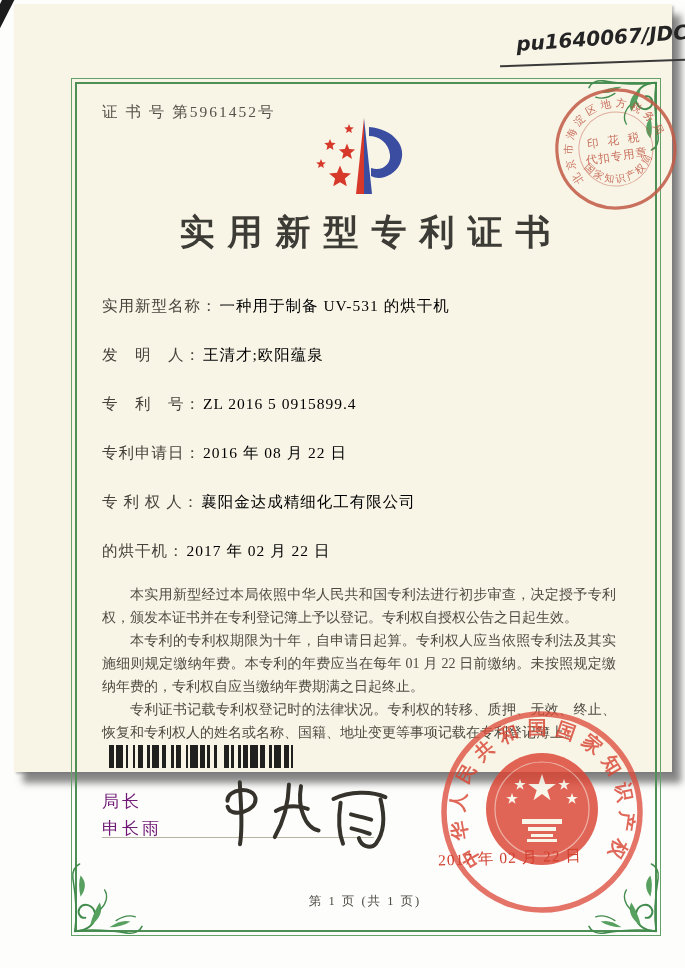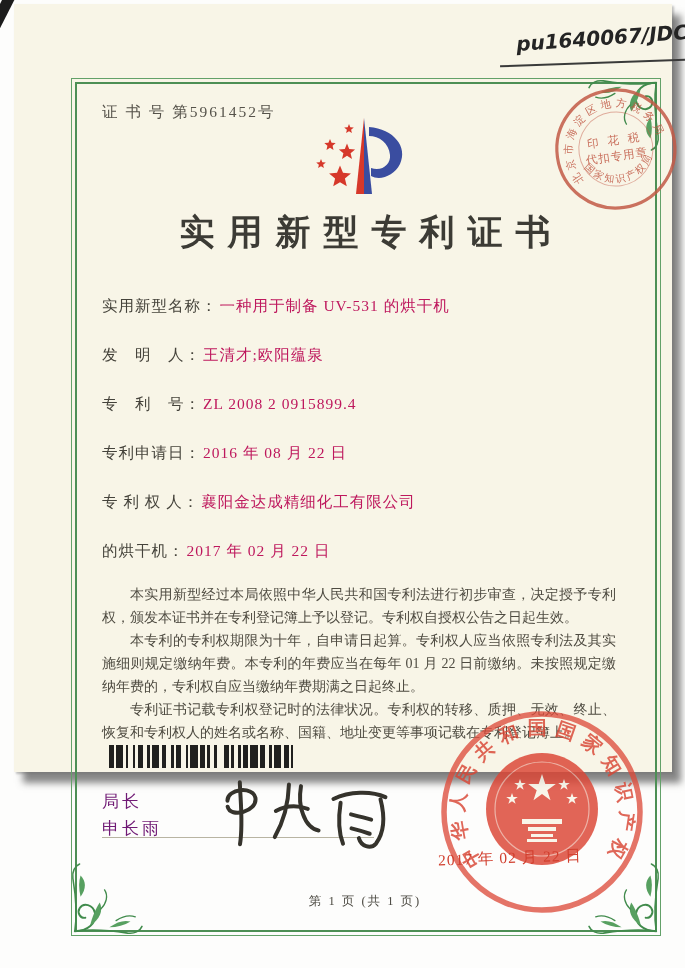--- a/index.html
+++ b/index.html
@@ -45,21 +45,21 @@
   }
   .logo{position:absolute;left:280px;top:110px;width:128px;height:94px;}
   .doc-title{
     position:absolute;left:57px;top:205px;width:588px;text-align:center;
     font-size:35px;font-weight:700;color:#3c3b35;
     letter-spacing:13px;text-indent:13px;
   }
   .fields{position:absolute;left:88px;top:291px;width:512px;}
   .field-row{margin-bottom:27px;font-size:15.5px;color:#45433b;letter-spacing:1px;line-height:22px;white-space:nowrap;}
   .f-label{color:#45433b;}
-  .f-value{color:#be185d;margin-left:2px;}
+  .f-value{color:#000000;margin-left:2px;}
   .legal{
     position:absolute;left:88px;top:579px;width:514px;
     font-size:14px;line-height:23px;color:#4e4b41;text-align:justify;
   }
   .legal p{margin:0;text-indent:2em;}
   .barcode{position:absolute;left:95px;top:741px;height:23px;display:flex;align-items:stretch;}
   .barcode span{display:block;height:100%;}
   .sig-block{
     position:absolute;left:88px;top:784px;
     font-size:17px;color:#701a75;letter-spacing:3px;line-height:27px;
@@ -132,21 +132,21 @@
       <polygon points="70,4 70,80 78,80" fill="#3a4da0"></polygon>
       <path d="M75,13 C100,15 114,33 106,50 C100,62 86,67 77,62 L77,54 C88,58 97,50 96,41 C95,29 85,22 75,22 Z" fill="#3a4da0"></path>
     </svg>
   </div>
 
   <div class="doc-title">实用新型专利证书</div>
 
   <div class="fields">
       <div class="field-row"><span class="f-label">实用新型名称：</span><span class="f-value">一种用于制备 UV-531 的烘干机</span></div>
       <div class="field-row"><span class="f-label">发　明　人：</span><span class="f-value">王清才;欧阳蕴泉</span></div>
-      <div class="field-row"><span class="f-label">专　利　号：</span><span class="f-value">ZL 2008 2 0915899.4</span></div>
+      <div class="field-row"><span class="f-label">专　利　号：</span><span class="f-value">ZL 2016 5 0915899.4</span></div>
       <div class="field-row"><span class="f-label">专利申请日：</span><span class="f-value">2016 年 08 月 22 日</span></div>
       <div class="field-row"><span class="f-label">专 利 权 人：</span><span class="f-value">襄阳金达成精细化工有限公司</span></div>
       <div class="field-row"><span class="f-label">的烘干机：</span><span class="f-value">2017 年 02 月 22 日</span></div>
     </div>
 
   <div class="legal">
       <p>本实用新型经过本局依照中华人民共和国专利法进行初步审查，决定授予专利权，颁发本证书并在专利登记簿上予以登记。专利权自授权公告之日起生效。</p>
       <p>本专利的专利权期限为十年，自申请日起算。专利权人应当依照专利法及其实施细则规定缴纳年费。本专利的年费应当在每年 01 月 22 日前缴纳。未按照规定缴纳年费的，专利权自应当缴纳年费期满之日起终止。</p>
       <p>专利证书记载专利权登记时的法律状况。专利权的转移、质押、无效、终止、恢复和专利权人的姓名或名称、国籍、地址变更等事项记载在专利登记簿上。</p>
     </div>

